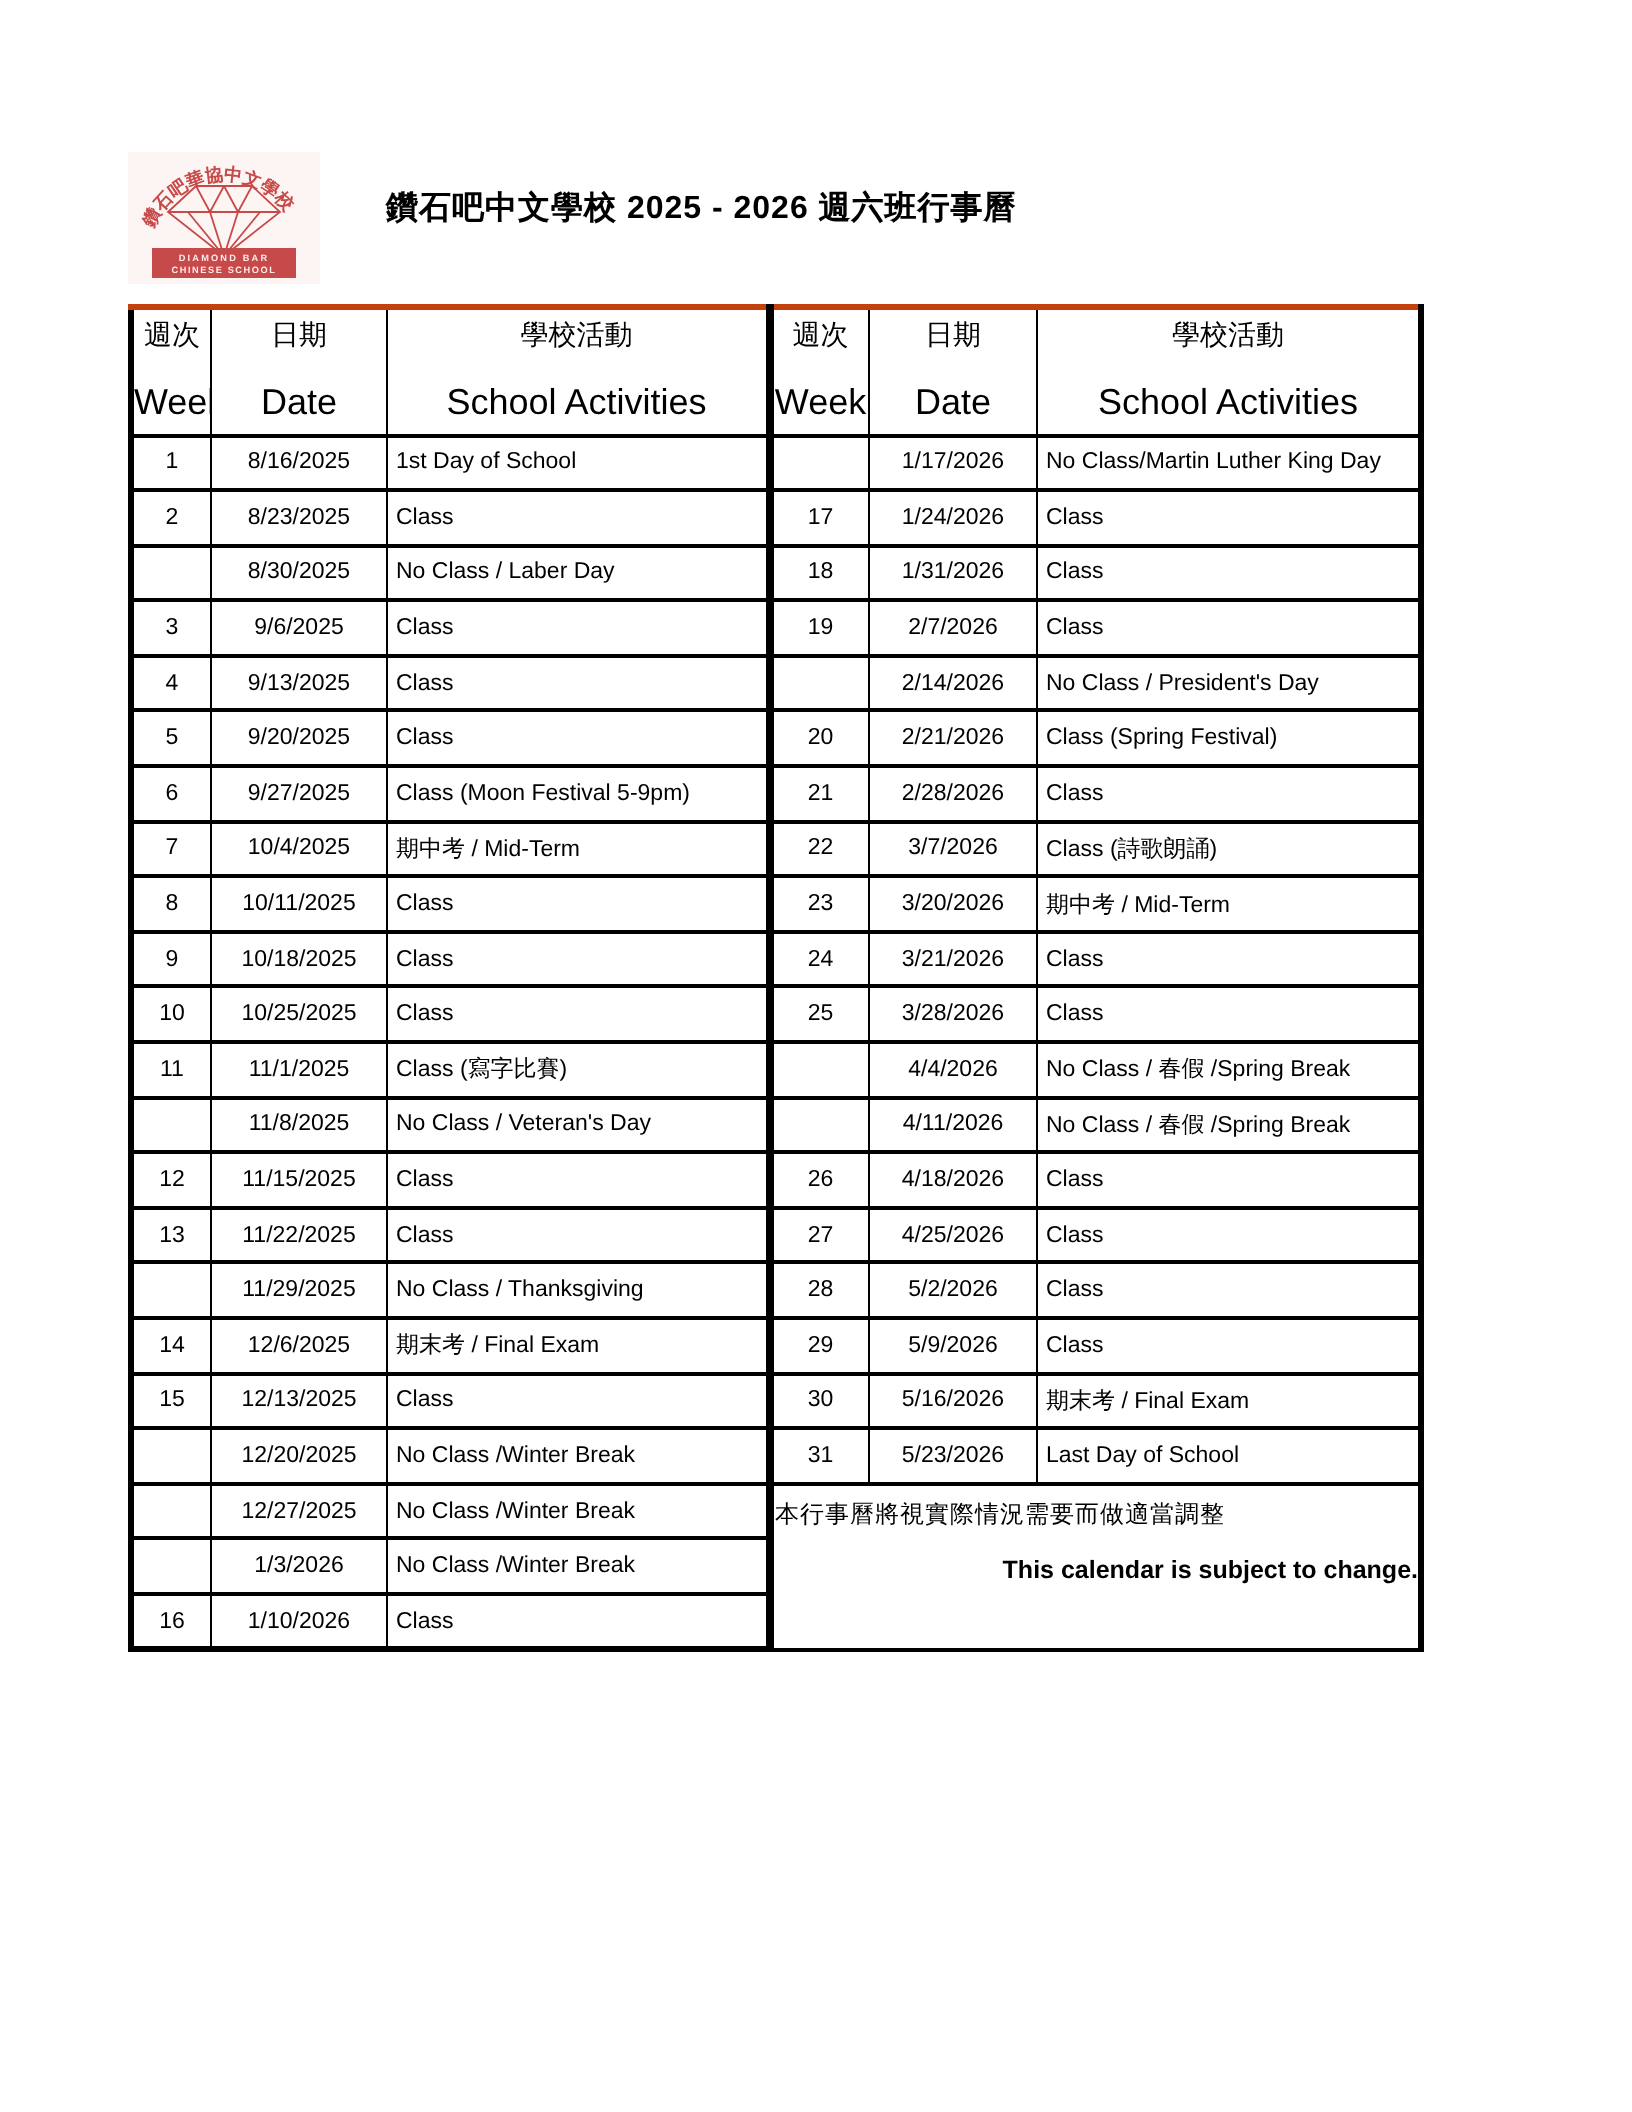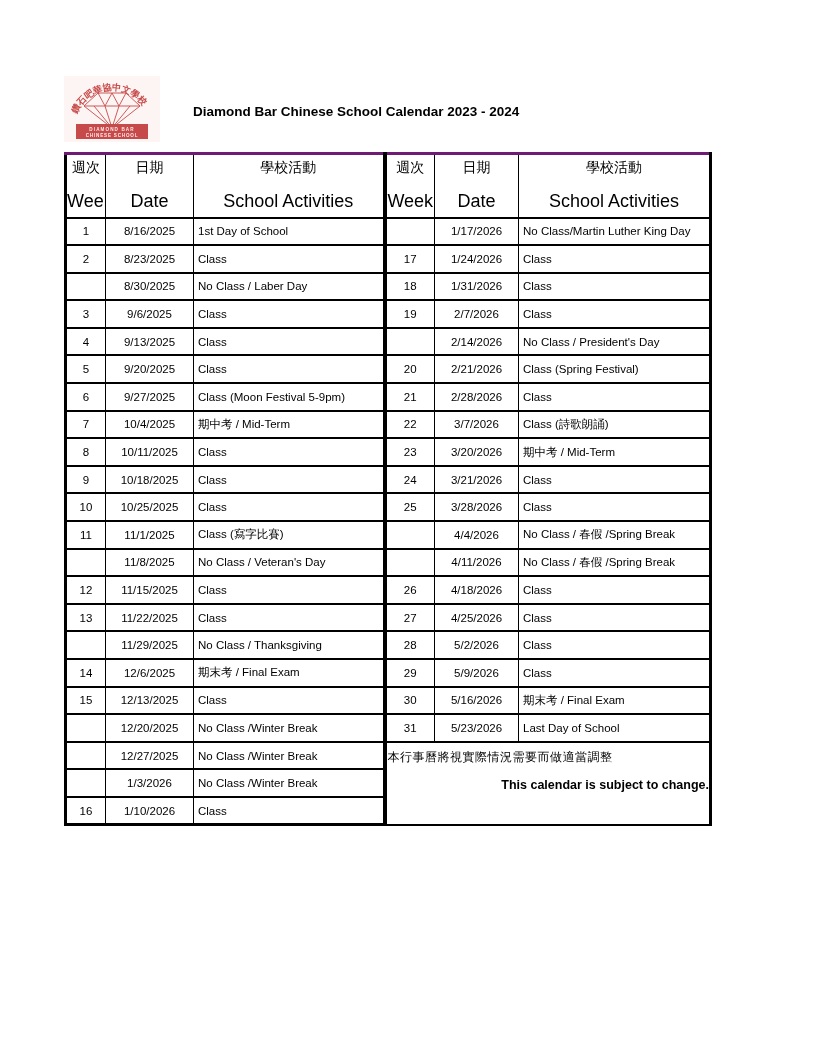--- a/index.html
+++ b/index.html
@@ -20,21 +20,21 @@
   }
   table.cal th, table.cal td {
     border-top:2px solid #000; border-bottom:2px solid #000;
     font-size:11.5px; overflow:hidden; white-space:nowrap;
   }
   
   .c-lweek  { border-left:3px solid #000; }
   .c-ldate, .c-lact, .c-rdate, .c-ract { border-left:1.5px solid #000; }
   .c-rweek  { border-left:4px solid #000; }
   .c-ract, .note-cell { border-right:3px solid #000; }
-  table.cal thead th { border-top:3px solid #701a75; }
+  table.cal thead th { border-top:3px solid #c2410c; }
   table.cal tr:last-child td { border-bottom:3px solid #000;margin-top:44px; }
 
   table.cal thead th { height:64px; vertical-align:middle; font-weight:normal; }
   .h-zh { font-size:14px; padding-top:2px; }
   .h-en { font-size:18px; margin-top:14px; padding-bottom:2px; }
 
   table.cal tbody td { height:27.6px; }
   .week, .date { text-align:center; }
   .activity { text-align:left; padding-left:4px; }
 
@@ -68,21 +68,21 @@
         <line x1="30" y1="30" x2="48" y2="52"></line>
         <line x1="66" y1="30" x2="48" y2="52"></line>
       </g>
       <rect x="12" y="48" width="72" height="15" fill="#c74a4a"></rect>
       <text x="48" y="54.5" text-anchor="middle" font-size="4.6" letter-spacing="1.1" fill="#ffe9e9" font-weight="bold">DIAMOND BAR</text>
       <text x="48" y="60.5" text-anchor="middle" font-size="4.6" letter-spacing="0.8" fill="#ffe9e9" font-weight="bold">CHINESE SCHOOL</text>
     </svg>
   </div>
 
   <div class="titles">
-    <div class="title-en">Diamond Bar Chinese School Calendar 2023 - 2024</div>
+    <div class="title-zh">鑽石吧中文學校 2025 - 2026 週六班行事曆</div>
   </div>
 
   <table class="cal">
     <colgroup>
       <col style="width:40px">
         <col style="width:88px">
         <col style="width:191px">
       <col style="width:50px">
         <col style="width:84px">
         <col style="width:192px">

